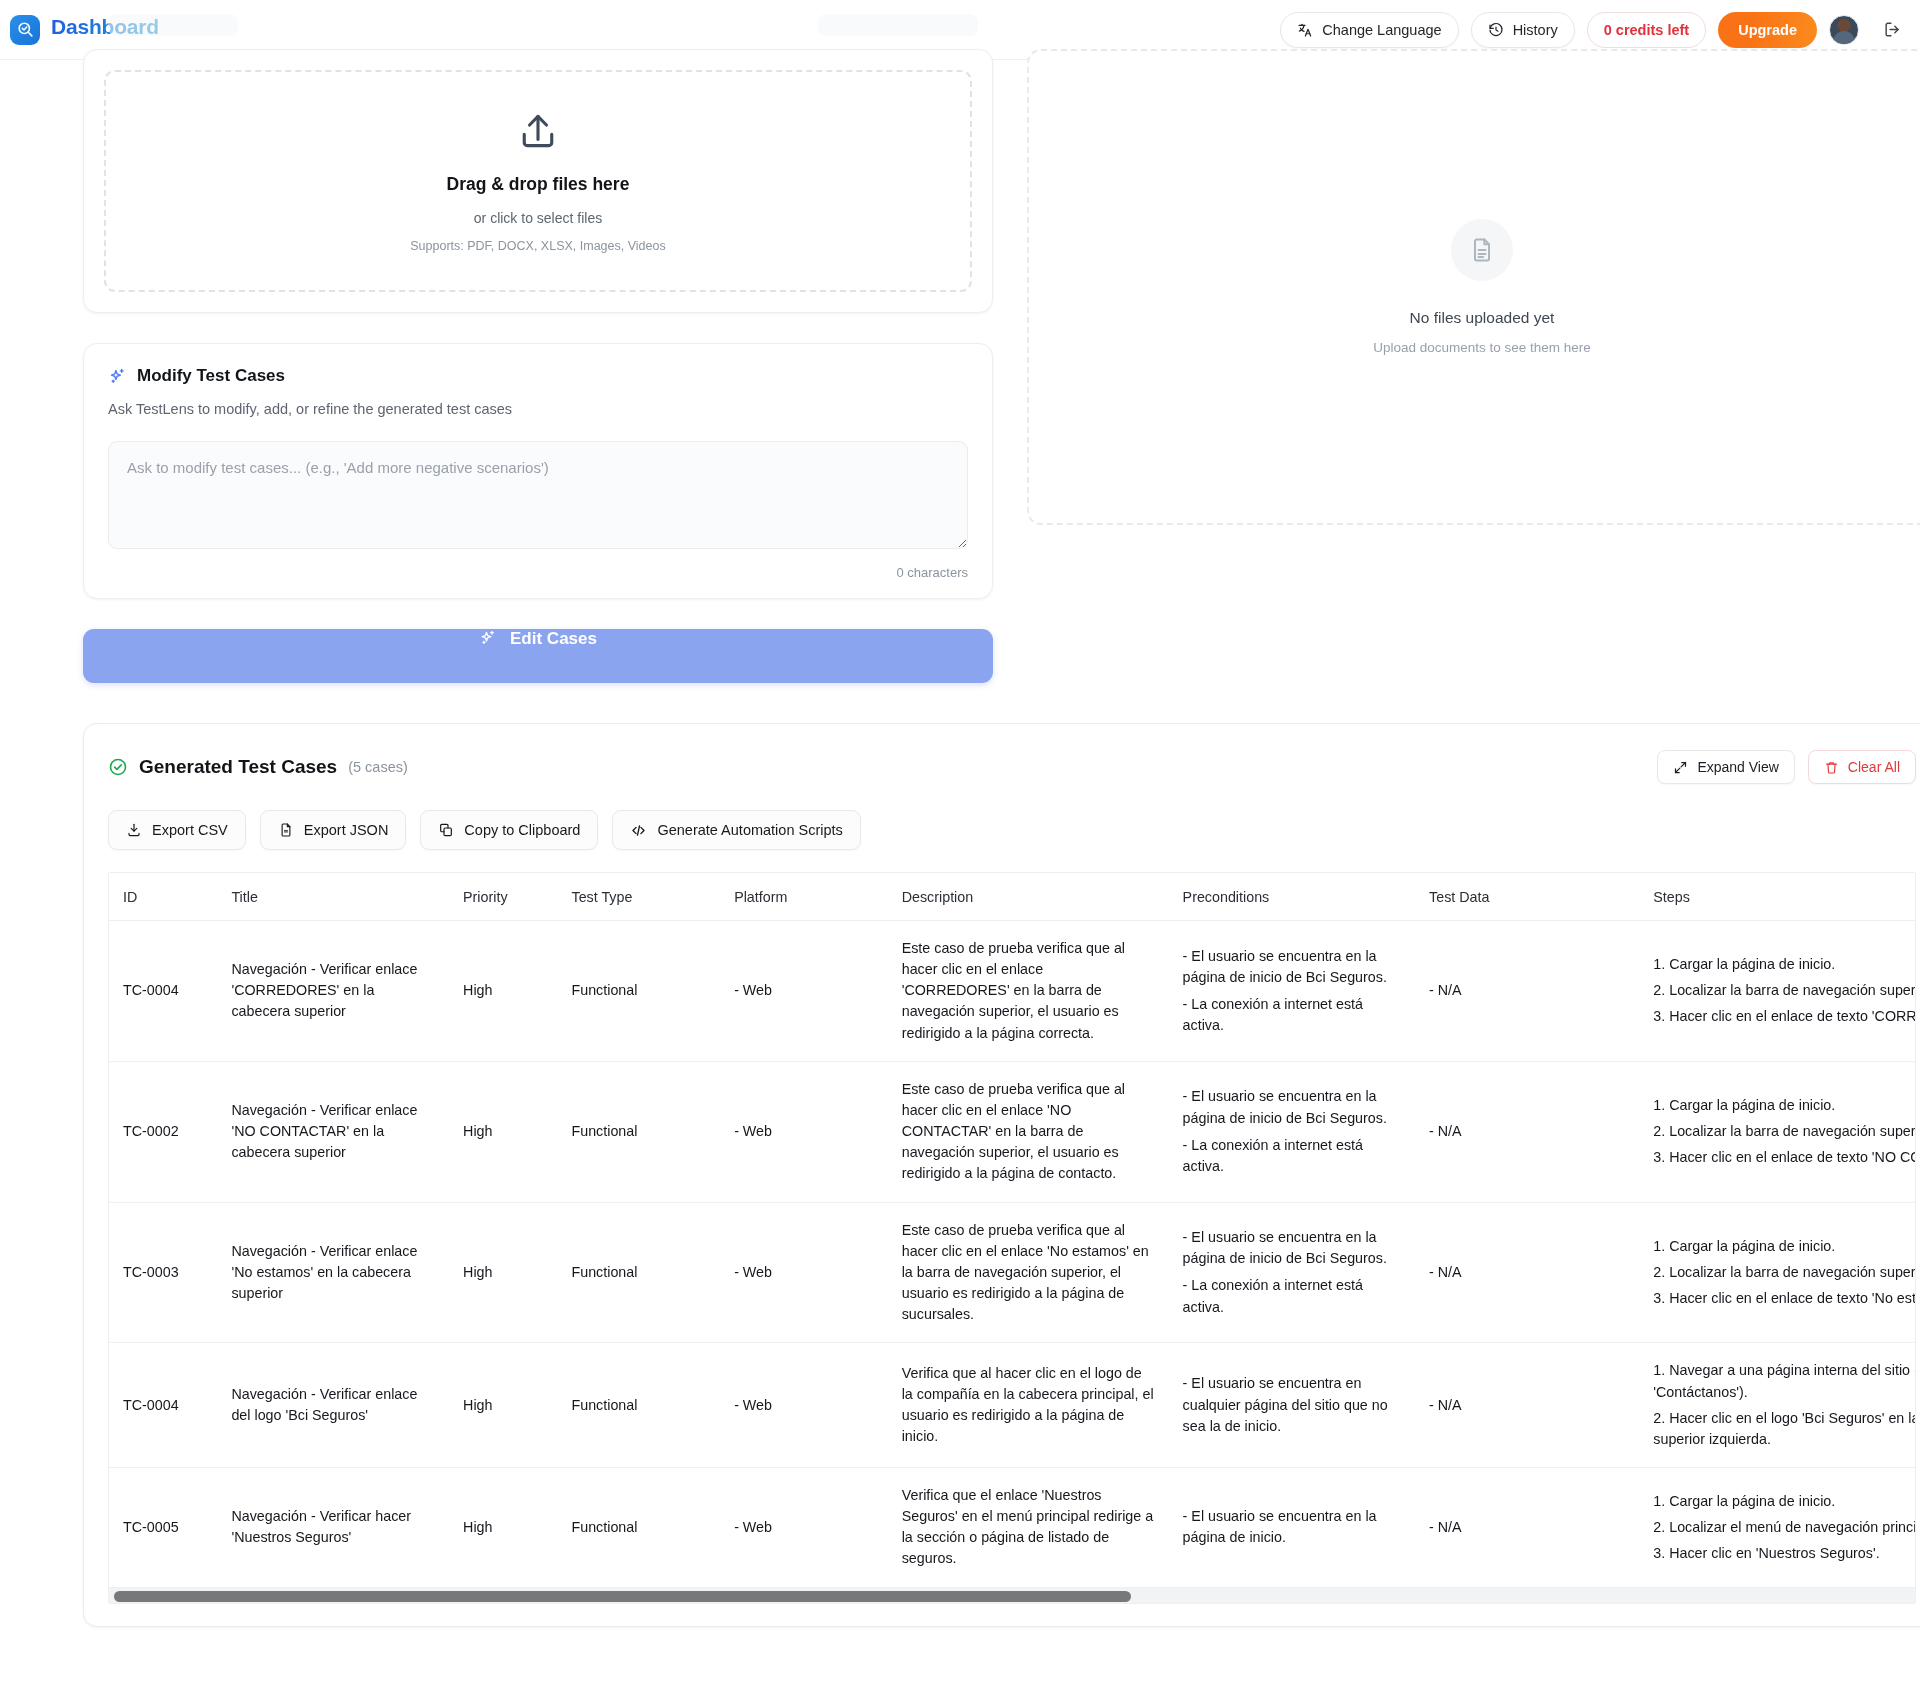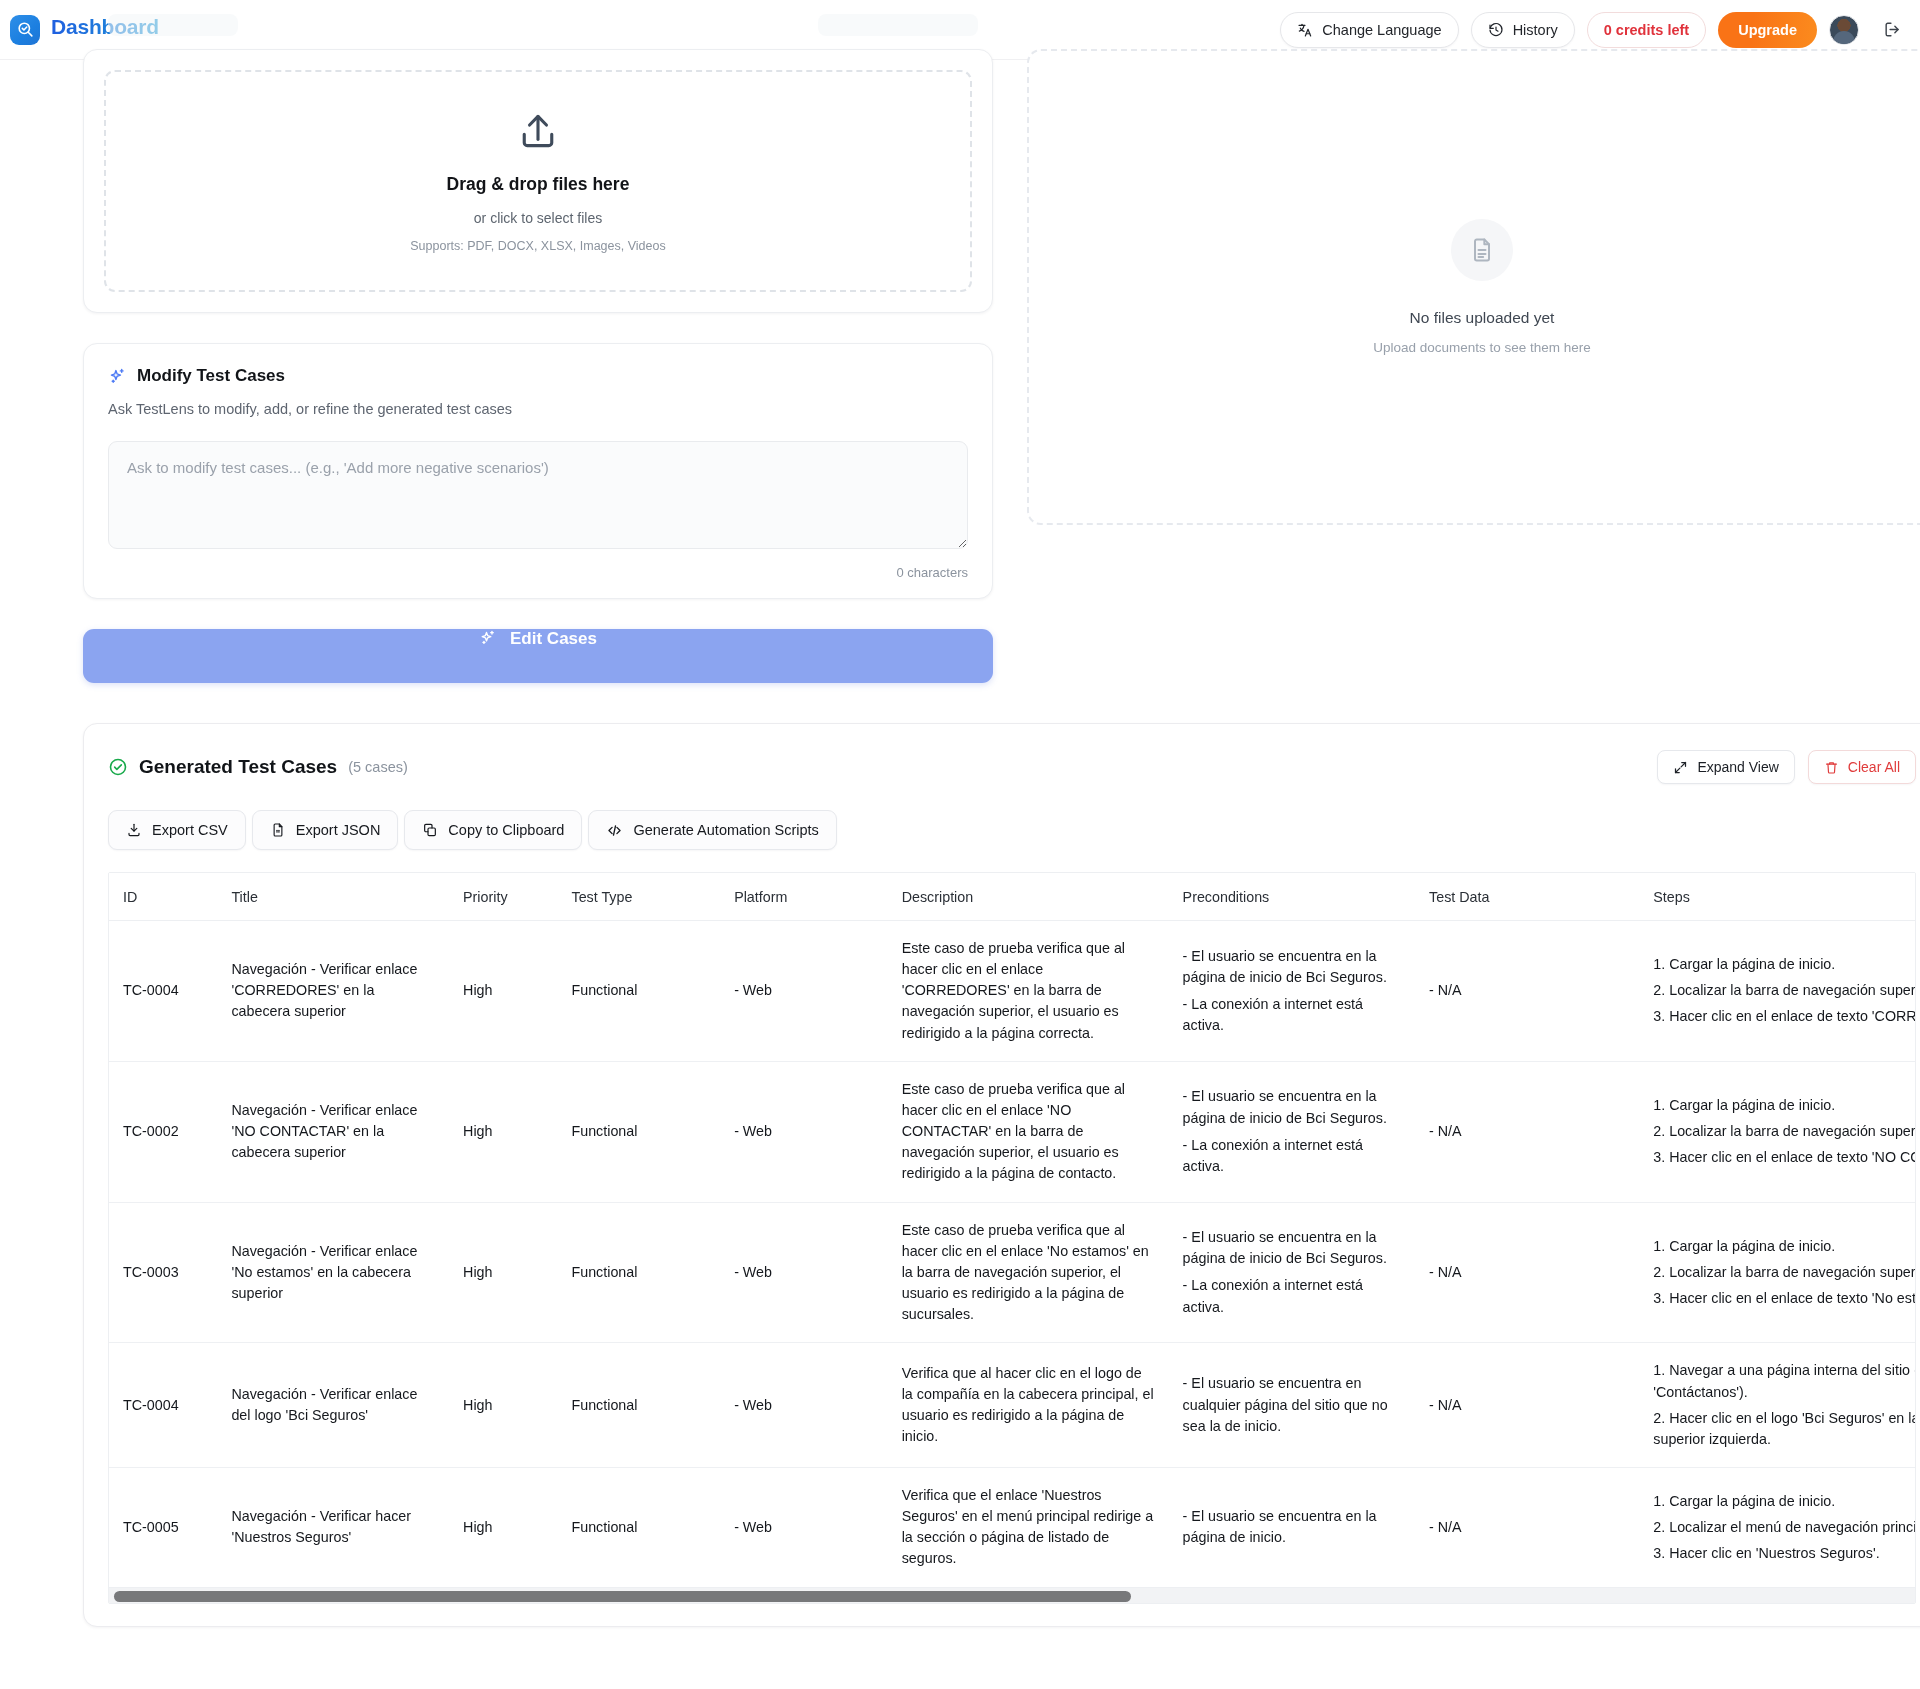--- a/index.html
+++ b/index.html
@@ -217,21 +217,21 @@
     display: inline-flex; align-items: center; gap: 9px;
     height: 34px; padding: 0 15px;
     border: 1px solid #e6e8ec; border-radius: 8px;
     background: #fff; font-size: 14px; color: #1b1f25;
     cursor: pointer;
     box-shadow: 0 1px 2px rgba(16,24,40,0.04);
     white-space: nowrap;
   }
   .action-chip.danger { color: #e03b3b; border-color: #f3dada; }
 
-  .export-row { display: flex; gap: 6px; margin-top: 26px; }
+  .export-row { display: flex; gap: 14px; margin-top: 26px; }
   .export-btn {
     display: inline-flex; align-items: center; gap: 10px;
     height: 40px; padding: 0 17px;
     border: 1px solid #e7e9ed; border-radius: 9px;
     background: #fcfcfd; font-size: 14.5px; color: #16191e;
     cursor: pointer; white-space: nowrap;
     box-shadow: 0 1px 2px rgba(16,24,40,0.04);
   }
 
   

